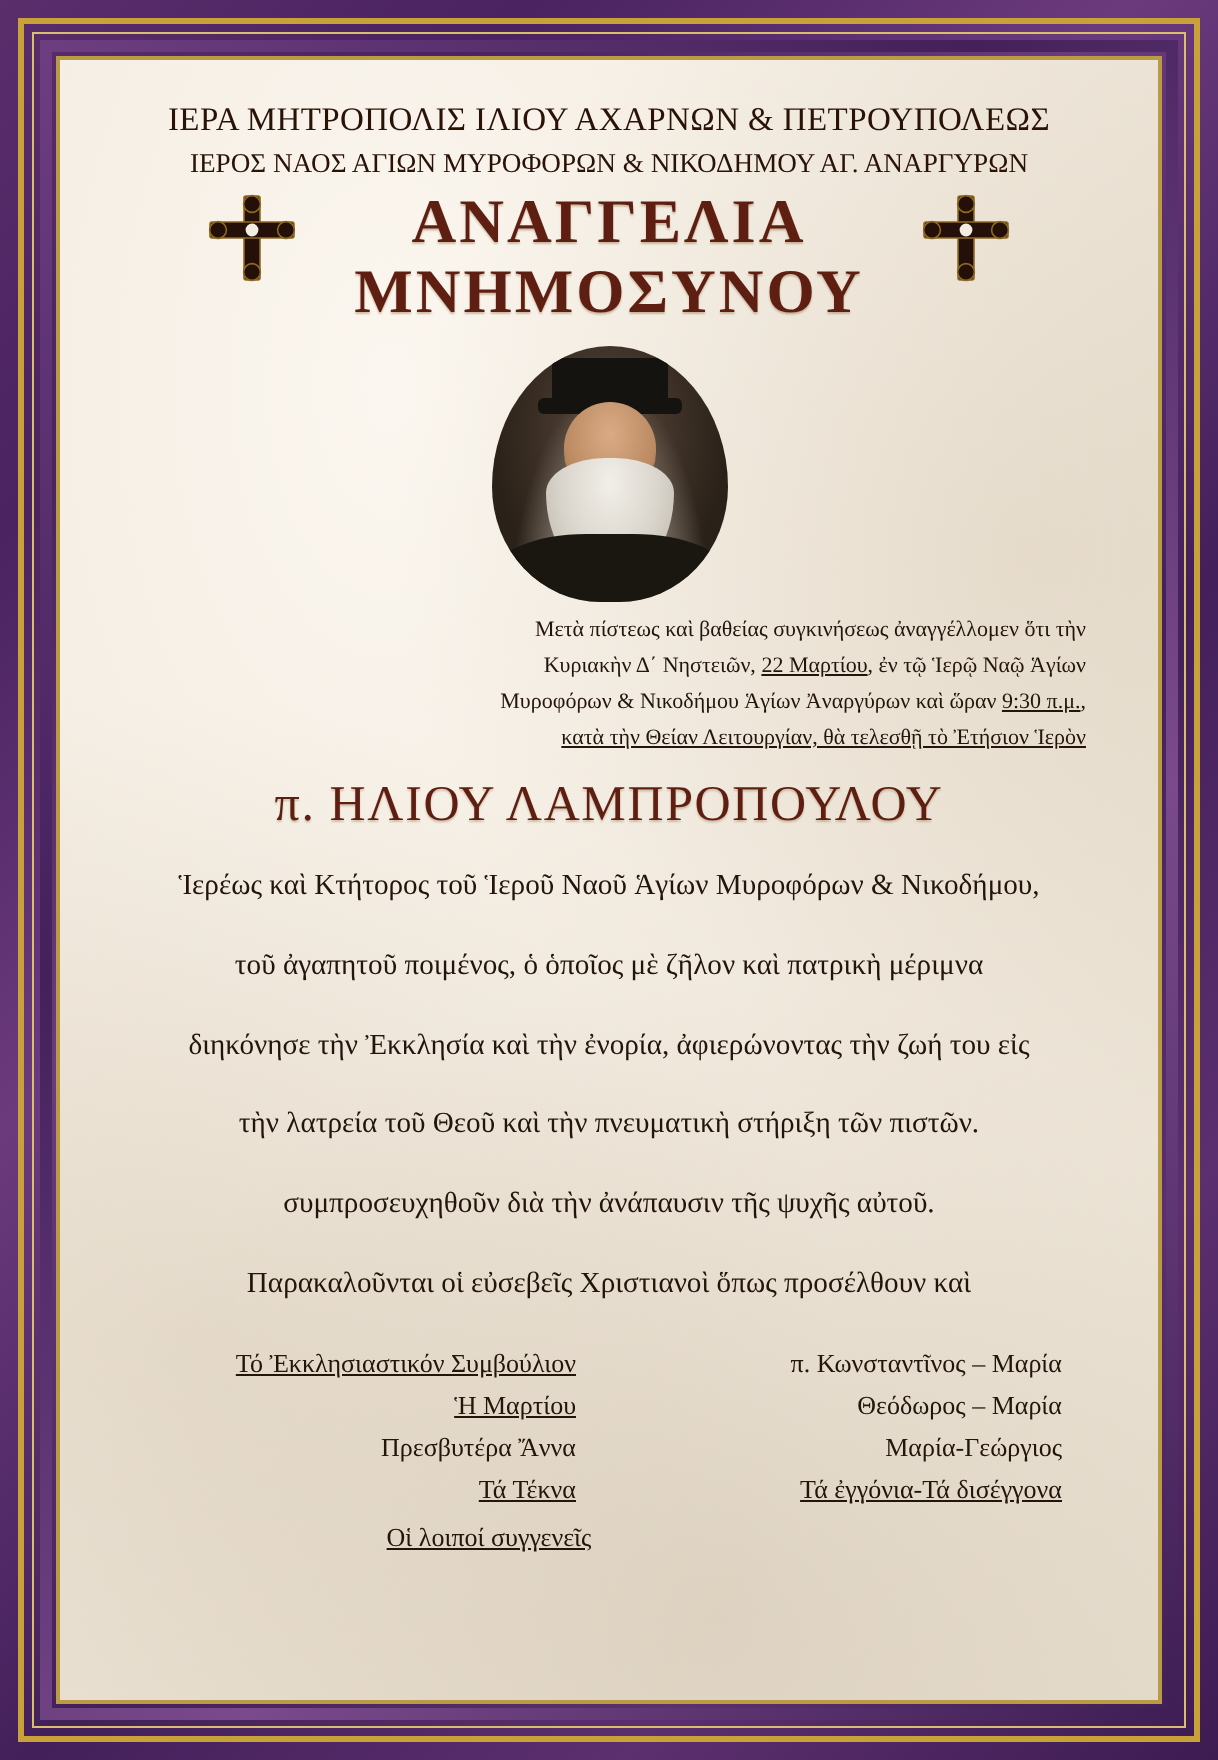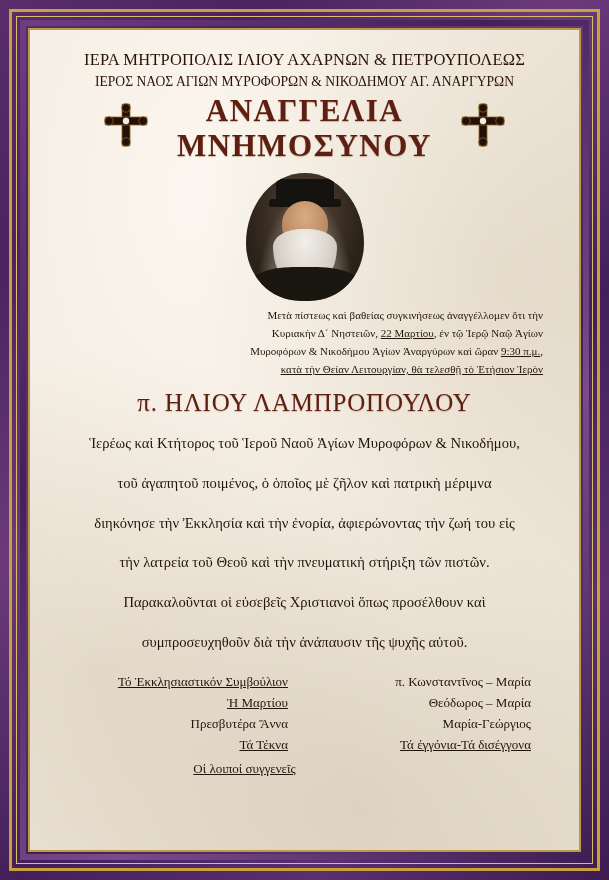--- a/index.html
+++ b/index.html
@@ -85,21 +85,21 @@
   .naos {
     font-size: 13.6px;
     color: #2a1206;
     margin: 0 0 2px 0;
     white-space: nowrap;
   }
 
   
   .title-row {
     display: flex;
-    align-items: center;
+    align-items: flex-start;
     justify-content: center;
     gap: 24px;
     margin-top: 4px;
   }
   .cross {
     width: 54px;
     flex: 0 0 54px;
     text-align: center;
     color: #241008;
     font-size: 46px;
@@ -310,22 +310,22 @@
         <p class="u">κατὰ τὴν Θείαν Λειτουργίαν, θὰ τελεσθῇ τὸ Ἐτήσιον Ἱερὸν</p>
       </div>
 
       <div class="honoree">π. ΗΛΙΟΥ ΛΑΜΠΡΟΠΟΥΛΟΥ</div>
 
       <div class="body-text2">
         <p>Ἱερέως καὶ Κτήτορος τοῦ Ἱεροῦ Ναοῦ Ἁγίων Μυροφόρων &amp; Νικοδήμου,</p>
         <p>τοῦ ἀγαπητοῦ ποιμένος, ὁ ὁποῖος μὲ ζῆλον καὶ πατρικὴ μέριμνα</p>
         <p>διηκόνησε τὴν Ἐκκλησία καὶ τὴν ἐνορία, ἀφιερώνοντας τὴν ζωή του εἰς</p>
         <p>τὴν λατρεία τοῦ Θεοῦ καὶ τὴν πνευματικὴ στήριξη τῶν πιστῶν.</p>
+        <p>συμπροσευχηθοῦν διὰ τὴν ἀνάπαυσιν τῆς ψυχῆς αὐτοῦ.</p>
         <p>Παρακαλοῦνται οἱ εὐσεβεῖς Χριστιανοὶ ὅπως προσέλθουν καὶ</p>
-        <p>συμπροσευχηθοῦν διὰ τὴν ἀνάπαυσιν τῆς ψυχῆς αὐτοῦ.</p>
       </div>
 
       <div class="signatures">
         <div class="sig-col sig-left">
           <div class="u">Τό Ἐκκλησιαστικόν Συμβούλιον</div>
           <div class="u">Ἡ Μαρτίου</div>
           <div>Πρεσβυτέρα Ἄννα</div>
           <div class="u">Τά Τέκνα</div>
         </div>
         <div class="sig-col sig-right">

